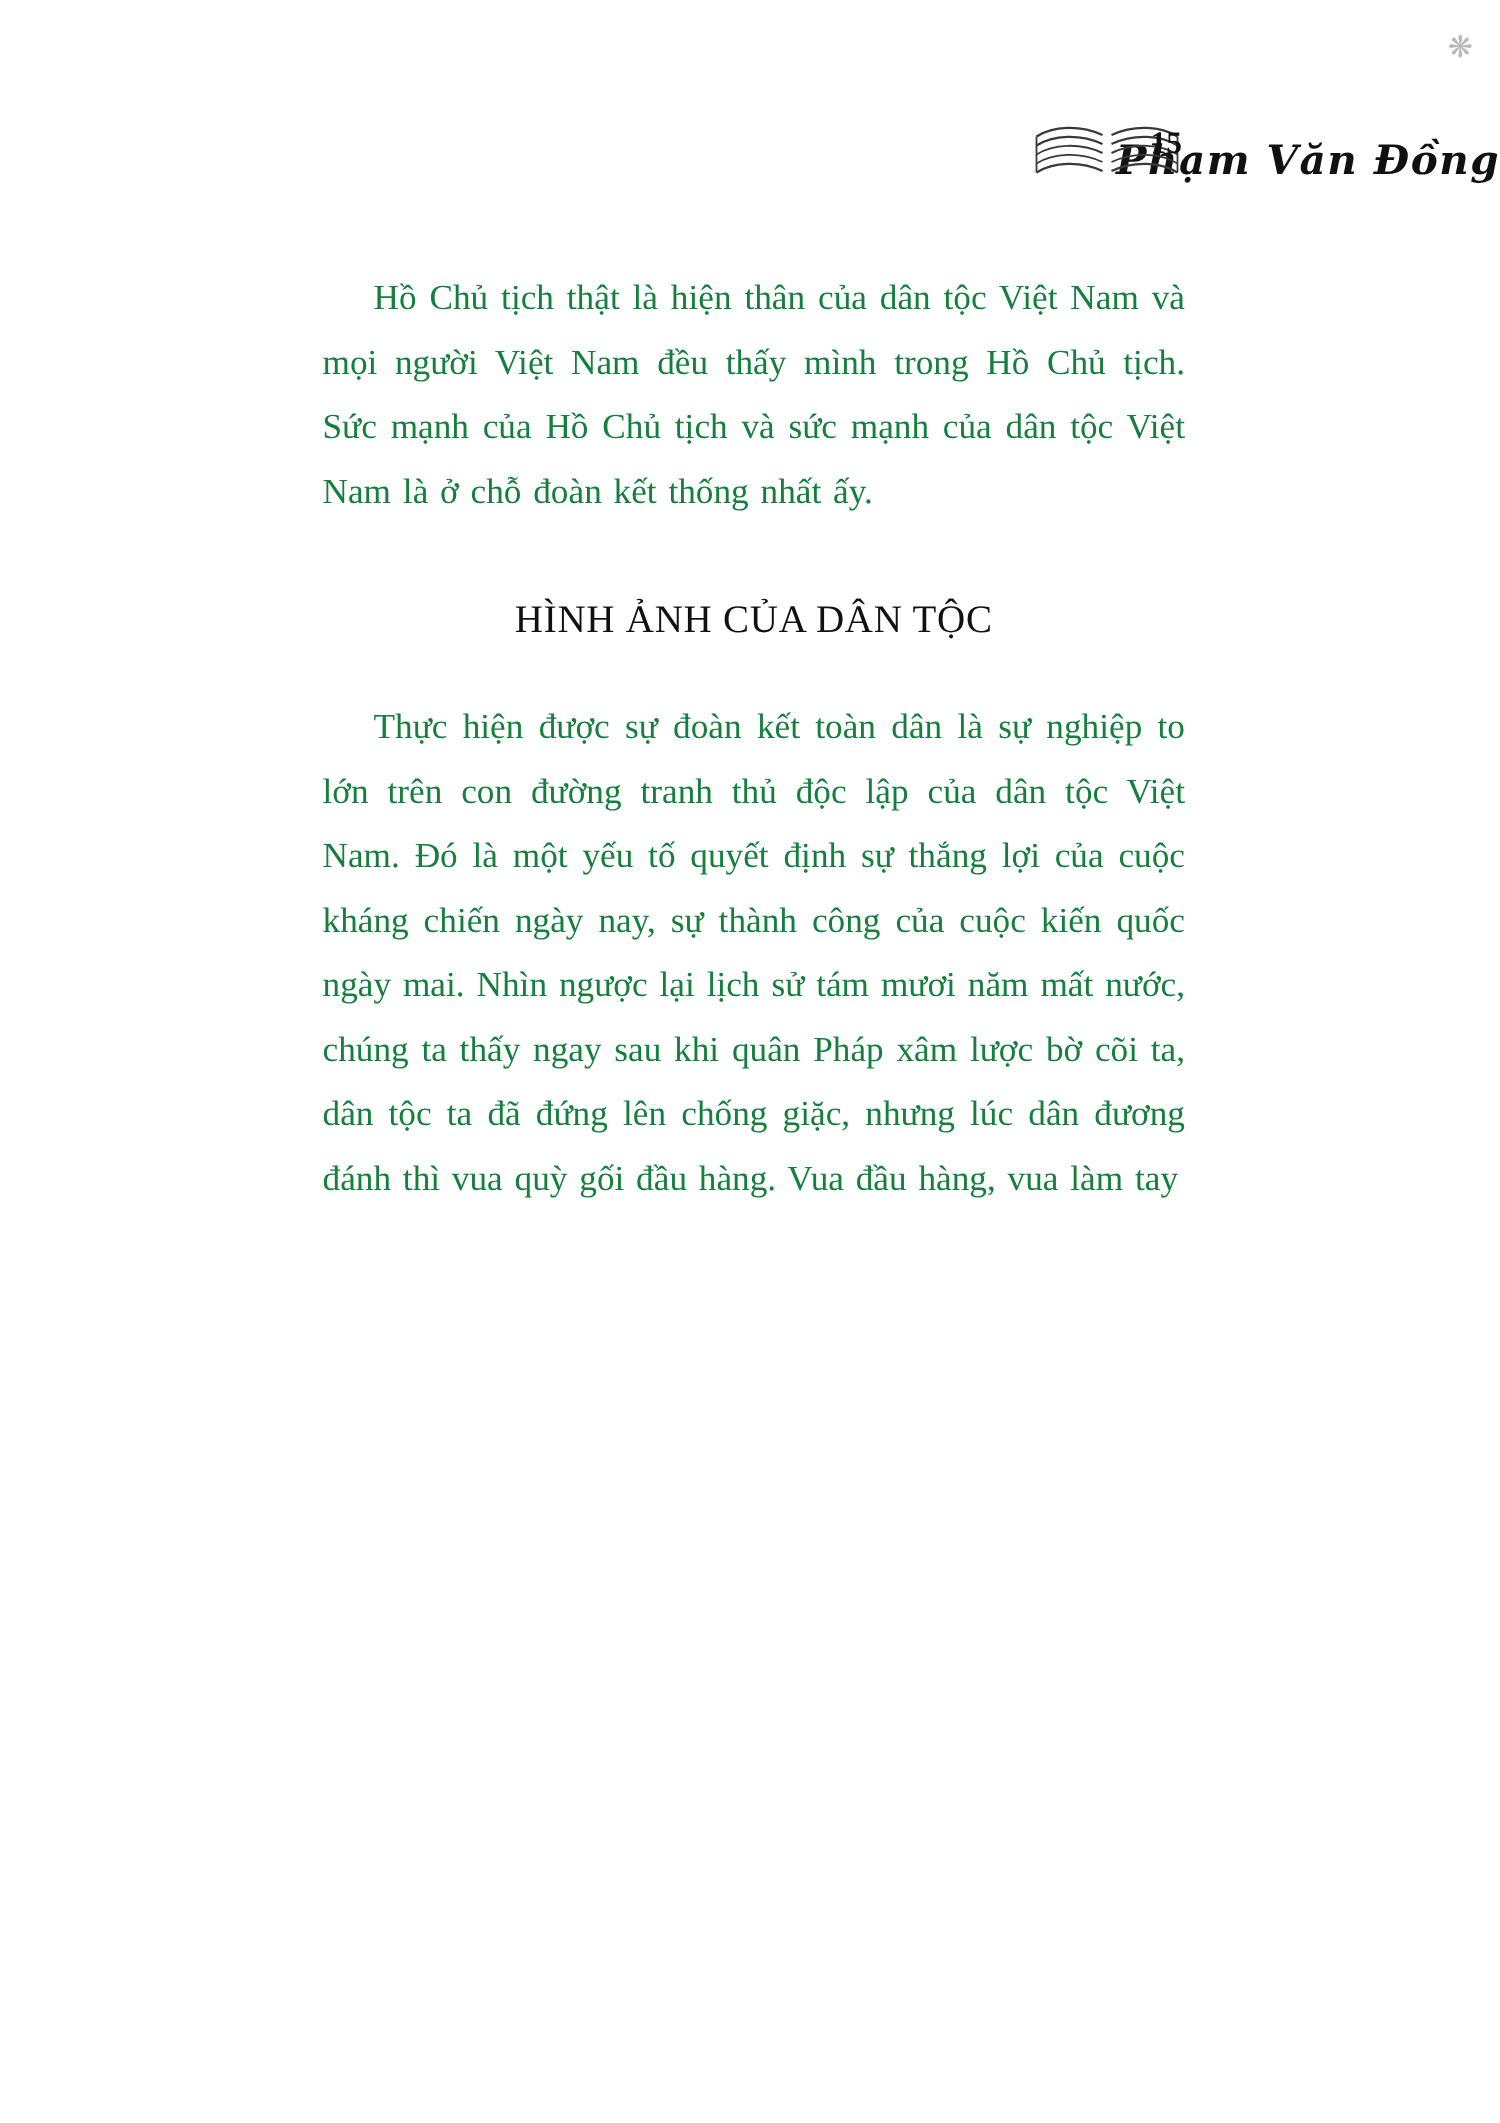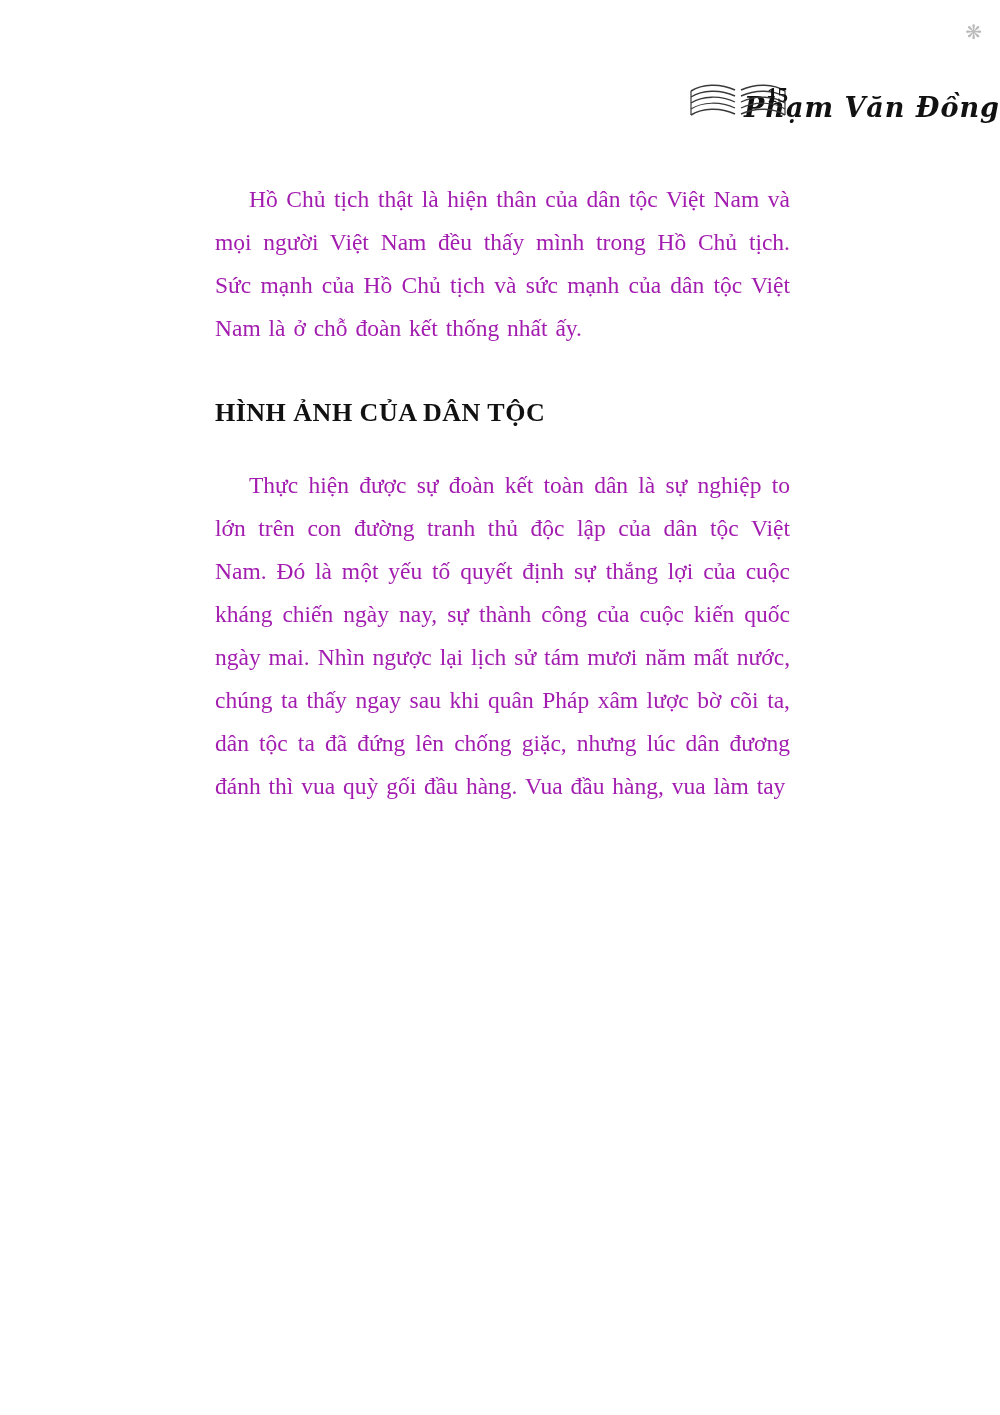--- a/index.html
+++ b/index.html
@@ -68,30 +68,30 @@
   }
   .text-block {
     padding: 0 210px 0 215px;
   }
   .body-para {
     margin: 0;
     font-size: 23.5px;
     line-height: 43px;
     text-align: justify;
     text-indent: 34px;
-    color: #a21caf;
+    color: #15803d;
     word-spacing: 2px;
   }
   .intro-para {
     margin-top: 28px;
   }
   .section-heading {
     margin: 48px 0 36px 0;
-    text-align: left;
-    font-weight: bold;
+    text-align: center;
+    font-weight: normal;
     font-size: 26px;
     letter-spacing: 0.5px;
     color: #111;
     font-family: "Liberation Serif", serif;
   }
 </style>
 </head>
 <body>
 
 <div class="page">

